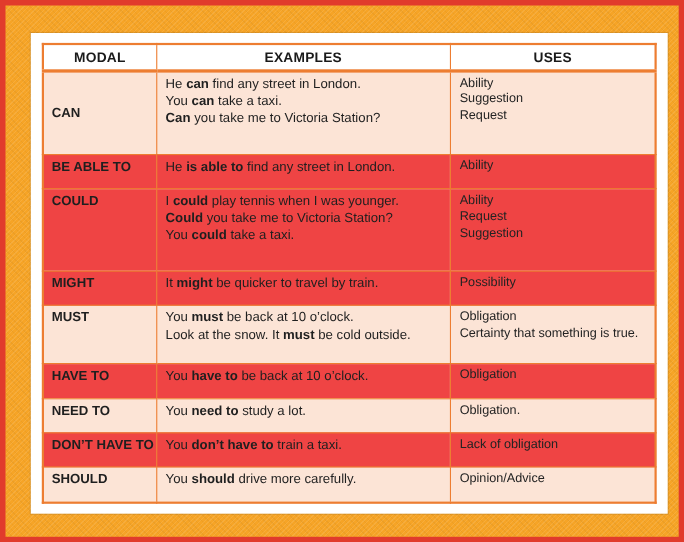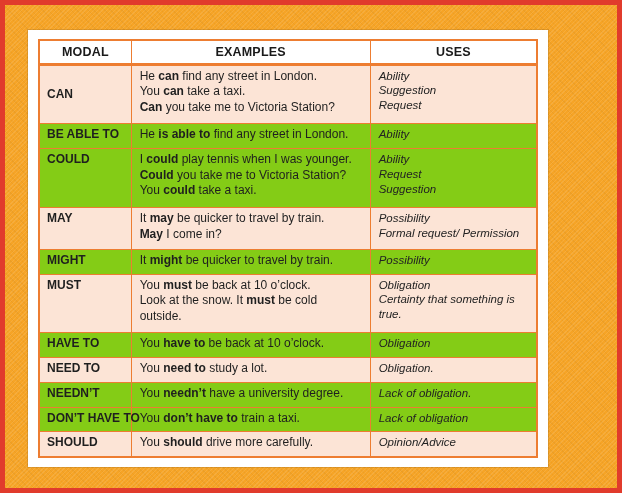--- a/index.html
+++ b/index.html
@@ -14,21 +14,21 @@
     background-color: #f6a426;
     background-image:
       repeating-linear-gradient(135deg, rgba(255,255,255,0.10) 0 1px, rgba(0,0,0,0.0) 1px 3px),
       repeating-linear-gradient(45deg, rgba(0,0,0,0.04) 0 1px, rgba(0,0,0,0.0) 1px 4px);
   }
 
   .mat {
     position: absolute;
     left: 23px;
     top: 25px;
-    width: 520px;
+    width: 579px;
     height: 437px;
     background: #ffffff;
     padding: 9px 10px;
     box-shadow: 0 0 0 1px rgba(0,0,0,0.10);
   }
 
   table.modal-table {
     width: 100%;
     height: 100%;
     border-collapse: collapse;
@@ -53,33 +53,32 @@
     border: 1px solid #ed7d31;
     padding: 3px 8px;
     font-size: 12px;
     line-height: 1.3;
     color: #1f1f1f;
     vertical-align: top;
     text-align: left;
   }
 
   tr.shaded td { background: #fce4d6; }
-  tr.plain  td { background: #84cc16; }
+  tr.plain  td { background: #ef4444; }
 
   td.modal-cell {
     font-weight: bold;
     font-size: 12px;
     padding-left: 7px;
     white-space: nowrap;
   }
 
   td.examples-cell b { font-weight: bold; }
 
   td.uses-cell {
-    font-style: italic;
     font-size: 11.5px;
     color: #232323;
   }
 
   .line { display: block; }
 </style>
 </head>
 <body>
 
 <div class="page">
@@ -126,31 +125,20 @@
               <div class="line"><span>I </span><b>could</b><span> play tennis when I was younger.</span></div>
               <div class="line"><b>Could</b><span> you take me to Victoria Station?</span></div>
               <div class="line"><span>You </span><b>could</b><span> take a taxi.</span></div>
             </td>
             <td class="uses-cell">
               <div class="line">Ability</div>
               <div class="line">Request</div>
               <div class="line">Suggestion</div>
             </td>
           </tr>
-          <tr class="shaded">
-            <td class="modal-cell">MAY</td>
-            <td class="examples-cell">
-              <div class="line"><span>It </span><b>may</b><span> be quicker to travel by train.</span></div>
-              <div class="line"><b>May</b><span> I come in?</span></div>
-            </td>
-            <td class="uses-cell">
-              <div class="line">Possibility</div>
-              <div class="line">Formal request/ Permission</div>
-            </td>
-          </tr>
           <tr class="plain">
             <td class="modal-cell">MIGHT</td>
             <td class="examples-cell">
               <div class="line"><span>It </span><b>might</b><span> be quicker to travel by train.</span></div>
             </td>
             <td class="uses-cell">
               <div class="line">Possibility</div>
             </td>
           </tr>
           <tr class="shaded">
@@ -176,29 +164,20 @@
           <tr class="shaded">
             <td class="modal-cell">NEED TO</td>
             <td class="examples-cell">
               <div class="line"><span>You </span><b>need to</b><span> study a lot.</span></div>
             </td>
             <td class="uses-cell">
               <div class="line">Obligation.</div>
             </td>
           </tr>
           <tr class="plain">
-            <td class="modal-cell">NEEDN’T</td>
-            <td class="examples-cell">
-              <div class="line"><span>You </span><b>needn’t</b><span> have a university degree.</span></div>
-            </td>
-            <td class="uses-cell">
-              <div class="line">Lack of obligation.</div>
-            </td>
-          </tr>
-          <tr class="plain">
             <td class="modal-cell">DON’T HAVE TO</td>
             <td class="examples-cell">
               <div class="line"><span>You </span><b>don’t have to</b><span> train a taxi.</span></div>
             </td>
             <td class="uses-cell">
               <div class="line">Lack of obligation</div>
             </td>
           </tr>
           <tr class="shaded">
             <td class="modal-cell">SHOULD</td>

